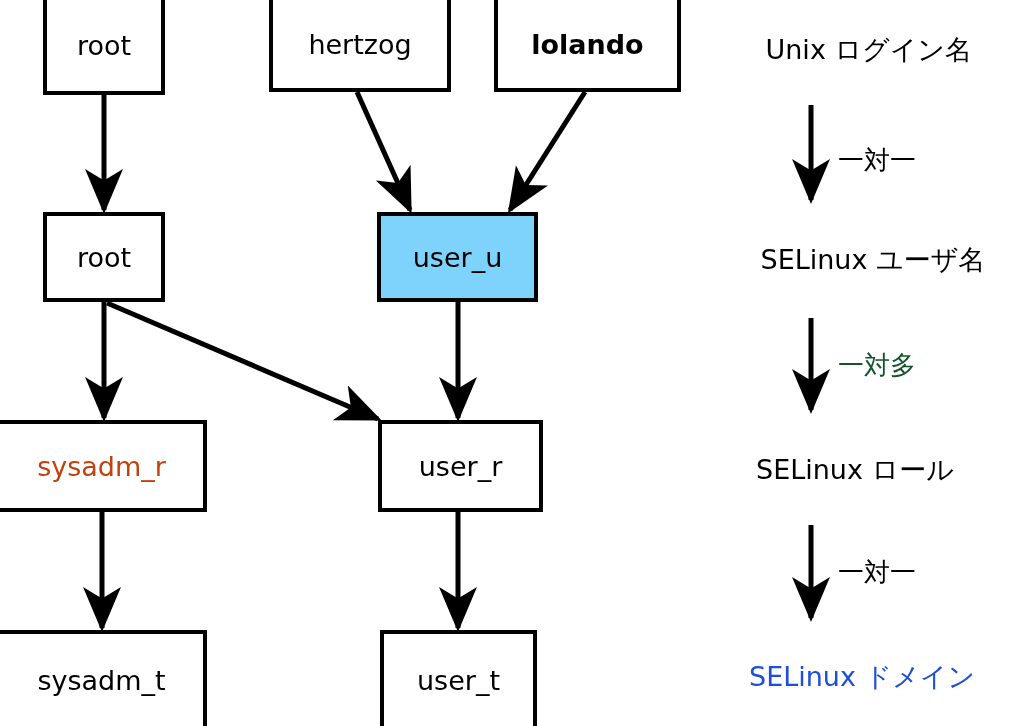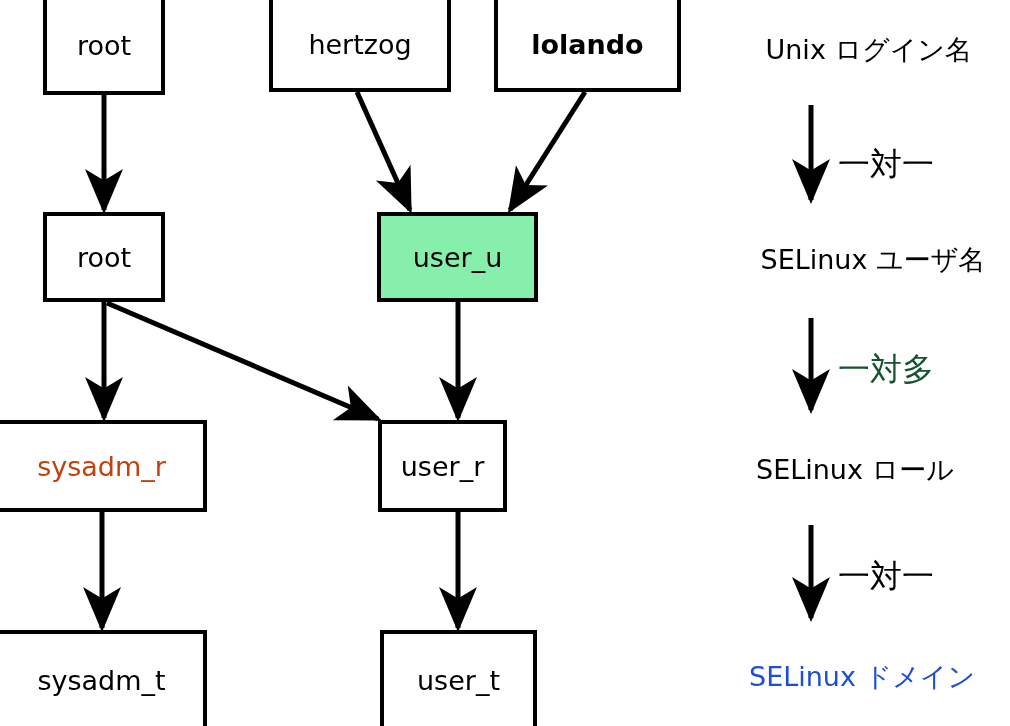--- a/index.html
+++ b/index.html
@@ -46,21 +46,21 @@
     font-weight: normal;
     font-size: 27px;
     color: #000000;
     white-space: nowrap;
     text-align: center;
     z-index: 2;
   }
   .legend-caption {
     position: absolute;
     font-family: "DejaVu Sans", sans-serif;
-    font-size: 32px;
+    font-size: 26px;
     color: #000000;
     white-space: nowrap;
     z-index: 2;
   }
 </style>
 </head>
 <body>
 
 <div id="canvas">
 
@@ -93,27 +93,27 @@
       </div>
       <div class="node" style="left: 269px; top: -4px; width: 182px; height: 96px; border-color: rgb(0, 0, 0); background: rgb(255, 255, 255);">
         <span class="node-label" style="color: rgb(0, 0, 0);">hertzog</span>
       </div>
       <div class="node" style="left: 494px; top: -4px; width: 187px; height: 96px; border-color: rgb(0, 0, 0); background: rgb(255, 255, 255);">
         <span class="node-label" style="color: rgb(0, 0, 0); font-weight: bold;">lolando</span>
       </div>
       <div class="node" style="left: 43px; top: 212px; width: 122px; height: 90px; border-color: rgb(0, 0, 0); background: rgb(255, 255, 255);">
         <span class="node-label" style="color: rgb(0, 0, 0);">root</span>
       </div>
-      <div class="node" style="left: 377px; top: 212px; width: 161px; height: 90px; border-color: rgb(0, 0, 0); background: #86efac;">
+      <div class="node" style="left: 377px; top: 212px; width: 161px; height: 90px; border-color: rgb(0, 0, 0); background: #7dd3fc;">
         <span class="node-label" style="color: rgb(0, 0, 0);">user_u</span>
       </div>
       <div class="node" style="left: -4px; top: 420px; width: 211px; height: 92px; border-color: rgb(0, 0, 0); background: rgb(255, 255, 255);">
         <span class="node-label" style="color: #c2410c;">sysadm_r</span>
       </div>
-      <div class="node" style="left: 378px; top: 420px; width: 129px; height: 92px; border-color: rgb(0, 0, 0); background: rgb(255, 255, 255);">
+      <div class="node" style="left: 378px; top: 420px; width: 165px; height: 92px; border-color: rgb(0, 0, 0); background: rgb(255, 255, 255);">
         <span class="node-label" style="color: rgb(0, 0, 0);">user_r</span>
       </div>
       <div class="node" style="left: -4px; top: 630px; width: 211px; height: 100px; border-color: rgb(0, 0, 0); background: rgb(255, 255, 255);">
         <span class="node-label" style="color: rgb(0, 0, 0);">sysadm_t</span>
       </div>
       <div class="node" style="left: 380px; top: 630px; width: 157px; height: 100px; border-color: rgb(0, 0, 0); background: rgb(255, 255, 255);">
         <span class="node-label" style="color: rgb(0, 0, 0);">user_t</span>
       </div>
     </div>
   <div id="legend-layer">

